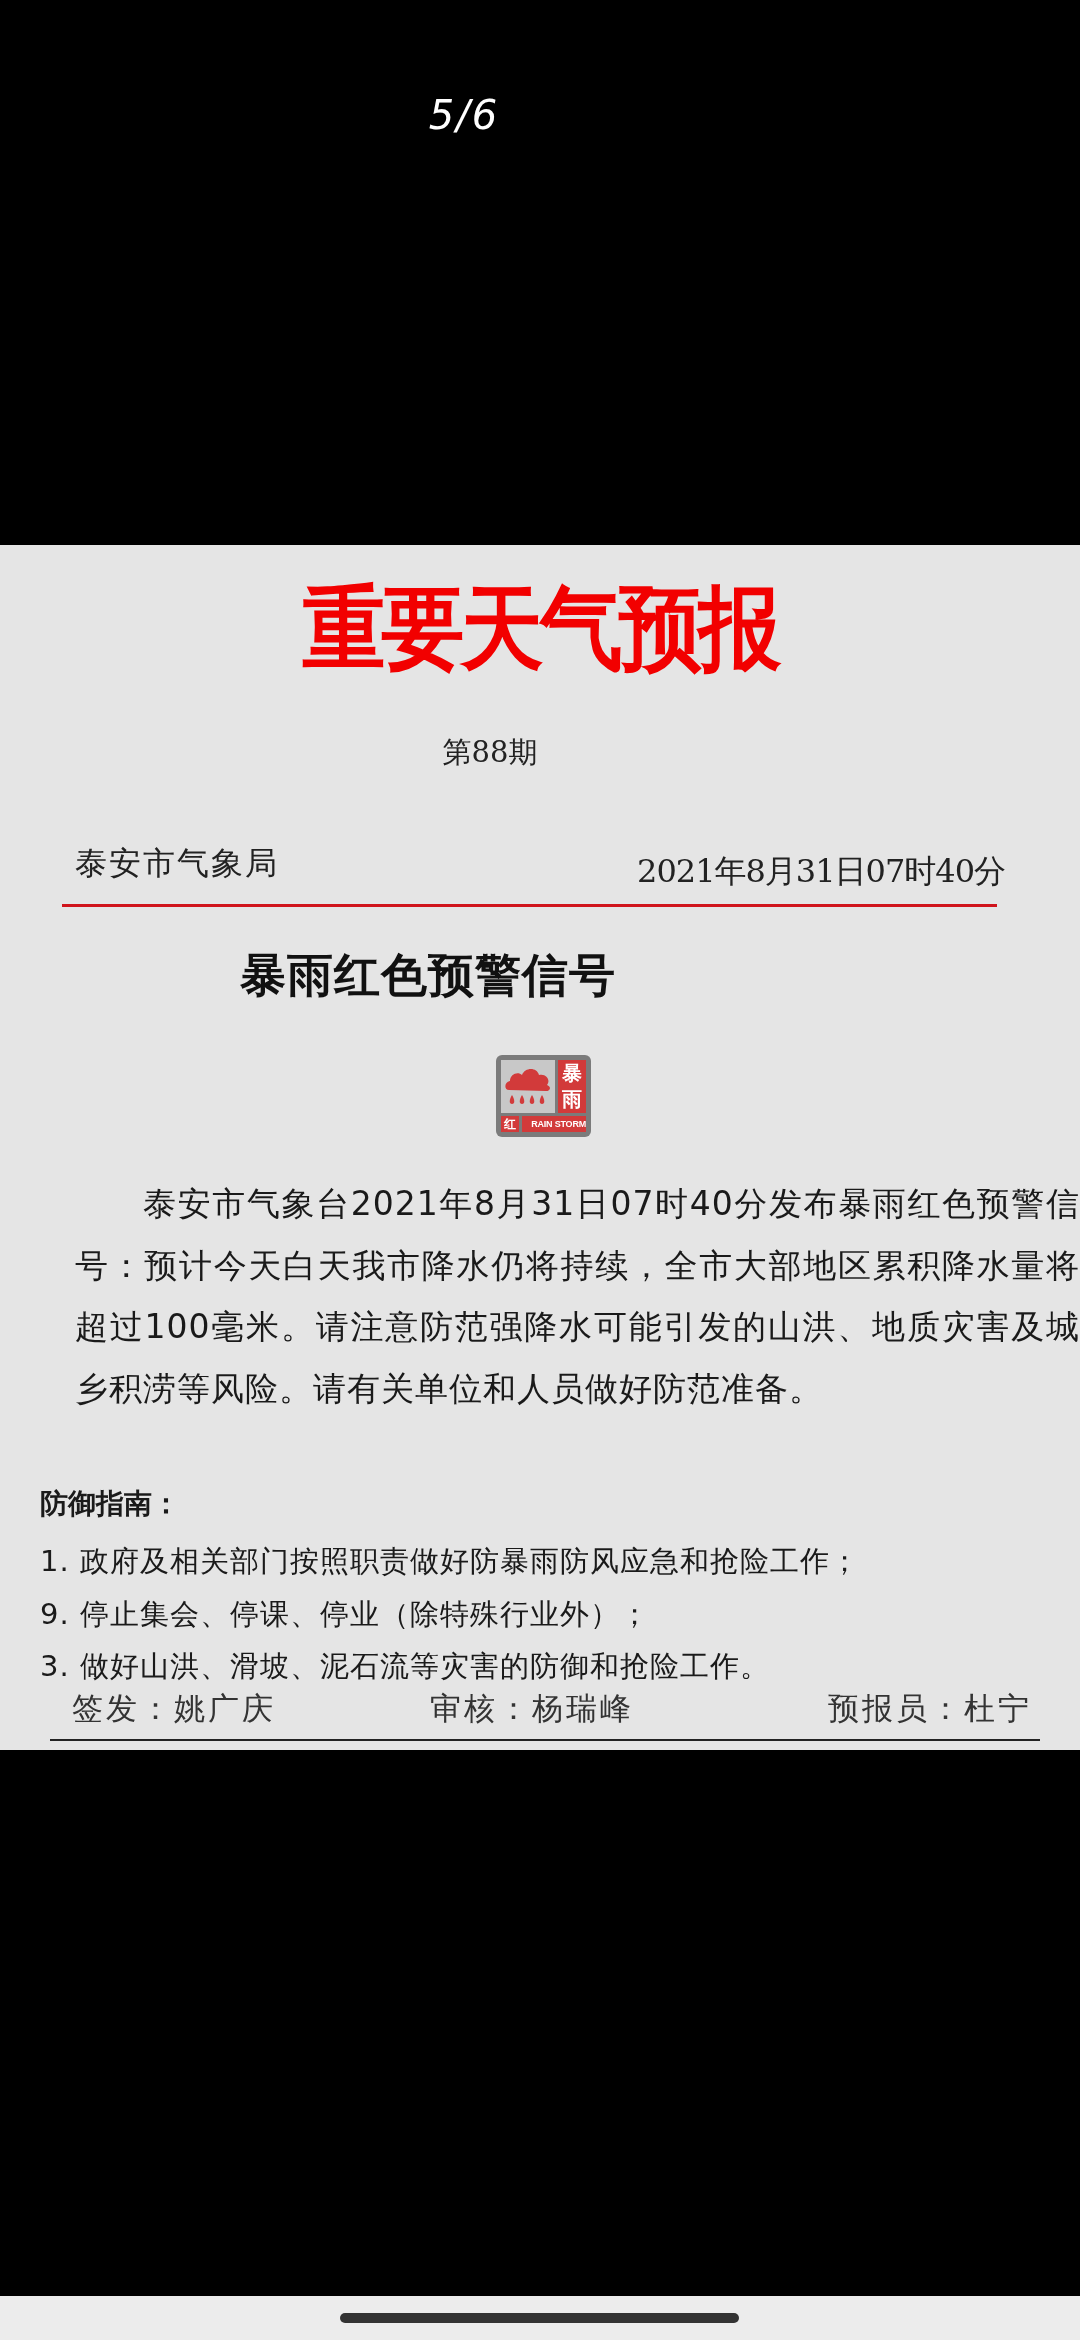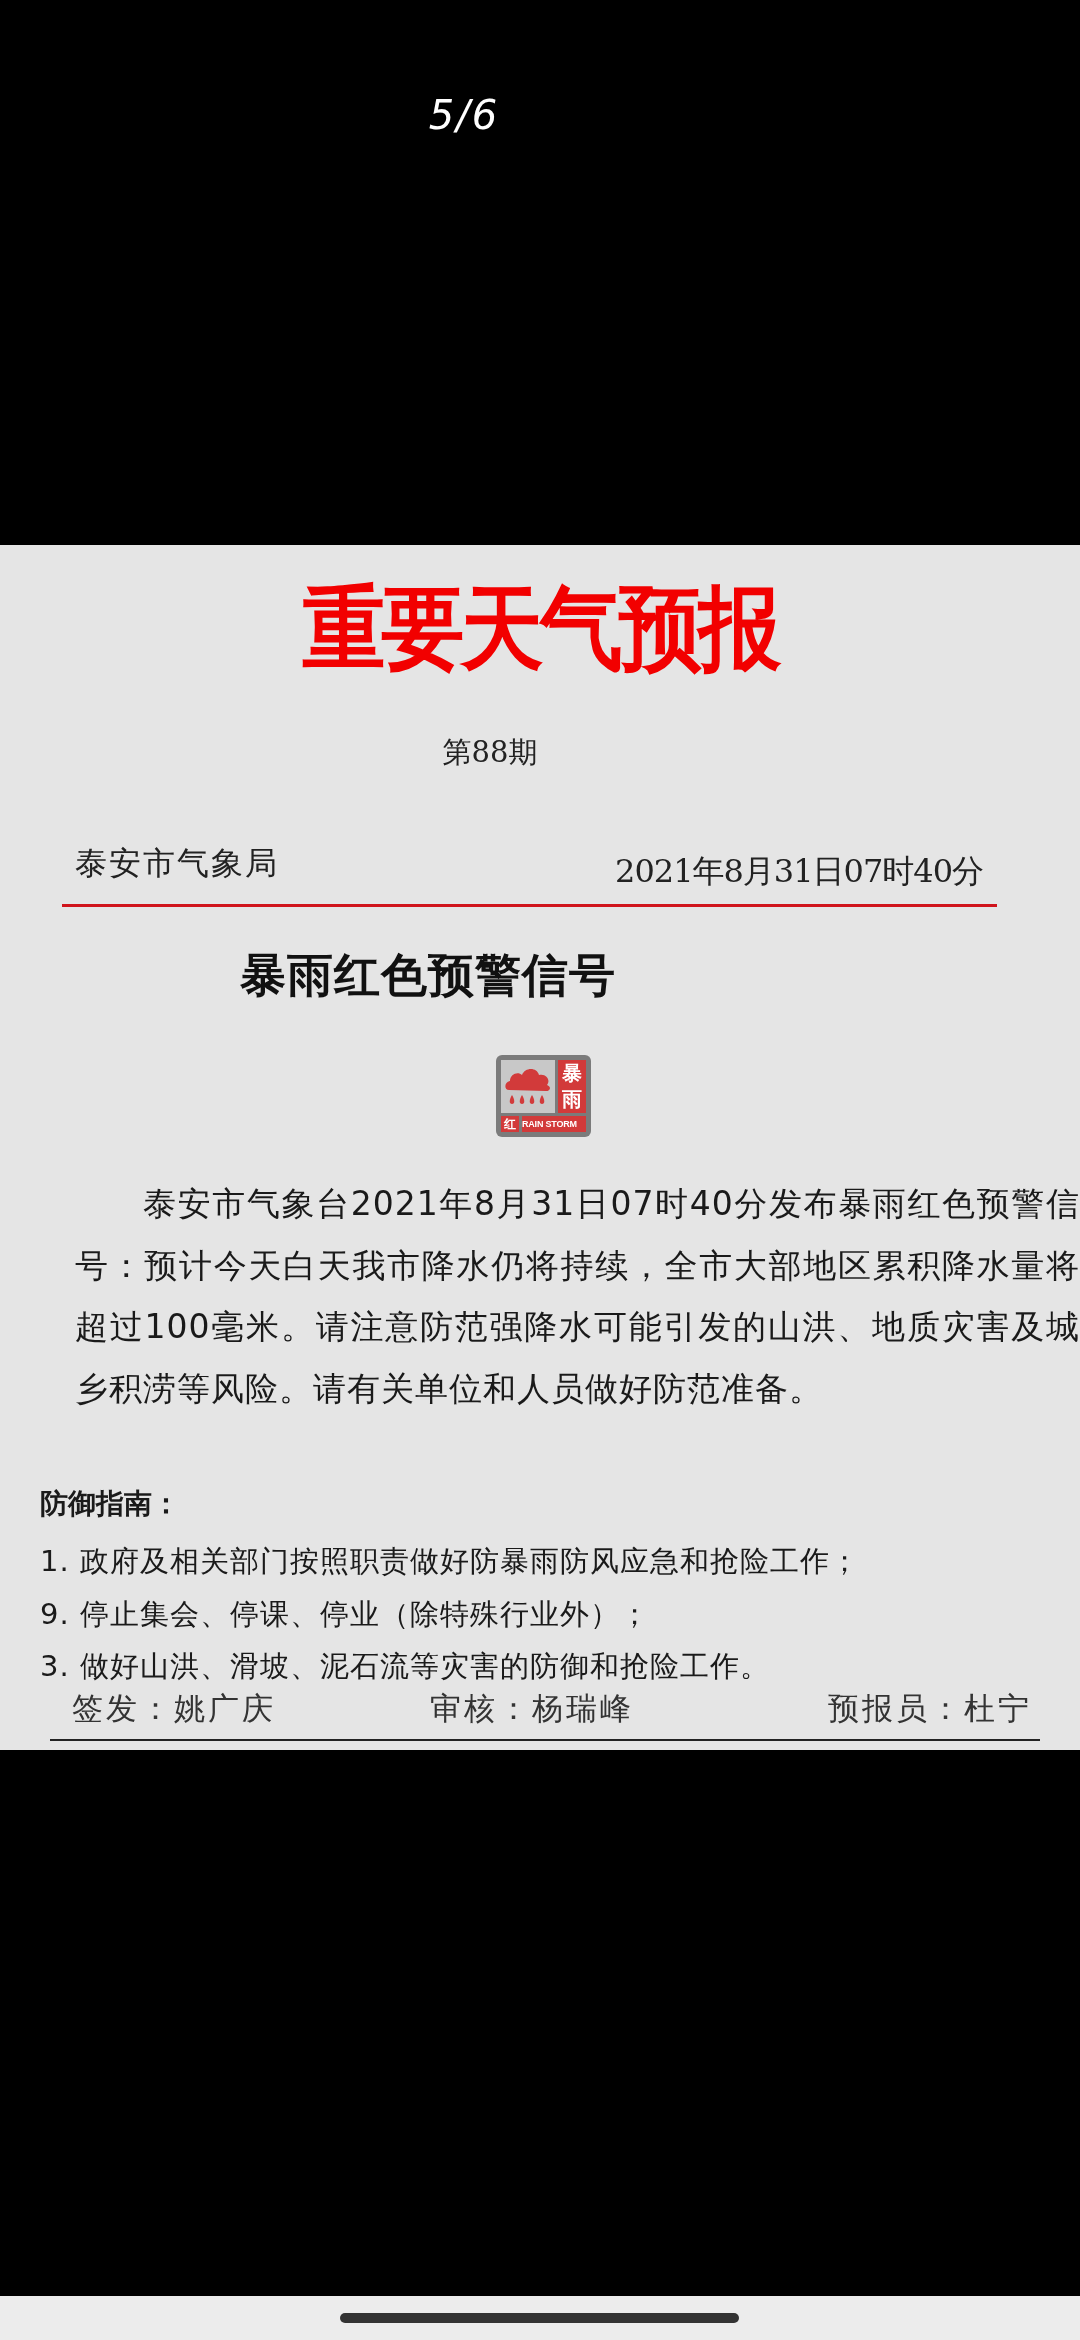--- a/index.html
+++ b/index.html
@@ -24,21 +24,21 @@
   }
   .issue {
     position: absolute; top: 188px; left: 0; width: 896px; text-align: center;
     color: #222; font-family: "DejaVu Serif", serif; font-size: 29px; margin-left: 42px;
   }
   .hdr-left {
     position: absolute; top: 297px; left: 75px; color: #222;
     font-family: "DejaVu Serif", serif; font-size: 32px; letter-spacing: 2px;
   }
   .hdr-right {
-    position: absolute; top: 305px; right: 97px; color: #222;
+    position: absolute; top: 305px; right: 75px; color: #222;
     font-family: "DejaVu Serif", serif; font-size: 32px; letter-spacing: -1px;
   }
   .red-rule {
     position: absolute; top: 359px; left: 62px; width: 935px; height: 3px; background: #d0141c;
   }
   .subtitle {
     position: absolute; top: 400px; left: 0; width: 856px; text-align: center;
     color: #111; font-family: "DejaVu Serif", serif; font-weight: bold; font-size: 46px; letter-spacing: 1px;
   }
   .badge {
@@ -51,21 +51,21 @@
   .badge .txt {
     position: absolute; left: 62px; top: 5px; width: 28px; height: 53px; background: #d23a3a;
     color: #fff; font-size: 20px; line-height: 26px; text-align: center; font-weight: bold;
   }
   .badge .bot-l {
     position: absolute; left: 5px; top: 61px; width: 18px; height: 16px; background: #d23a3a;
     color: #fff; font-size: 12px; line-height: 16px; text-align: center; font-weight: bold;
   }
   .badge .bot-r {
     position: absolute; left: 26px; top: 61px; width: 64px; height: 16px; background: #d23a3a;
-    color: #fff; font-size: 9px; line-height: 16px; text-align: left; font-weight: bold;
+    color: #fff; font-size: 9px; line-height: 16px; text-align: right; font-weight: bold;
     font-family: "Liberation Sans", sans-serif; letter-spacing: -0.2px;
   }
   .para {
     position: absolute; top: 628px; left: 40px; width: 1005px; color: #1a1a1a;
     font-family: "DejaVu Sans", sans-serif; font-size: 33px; line-height: 61.5px;
     text-indent: 68px; text-align: justify; letter-spacing: 1px; margin-left: 35px;
   }
   .guide-title {
     position: absolute; top: 940px; left: 40px; color: #1a1a1a;
     font-family: "DejaVu Sans", sans-serif; font-weight: bold; font-size: 28px;

